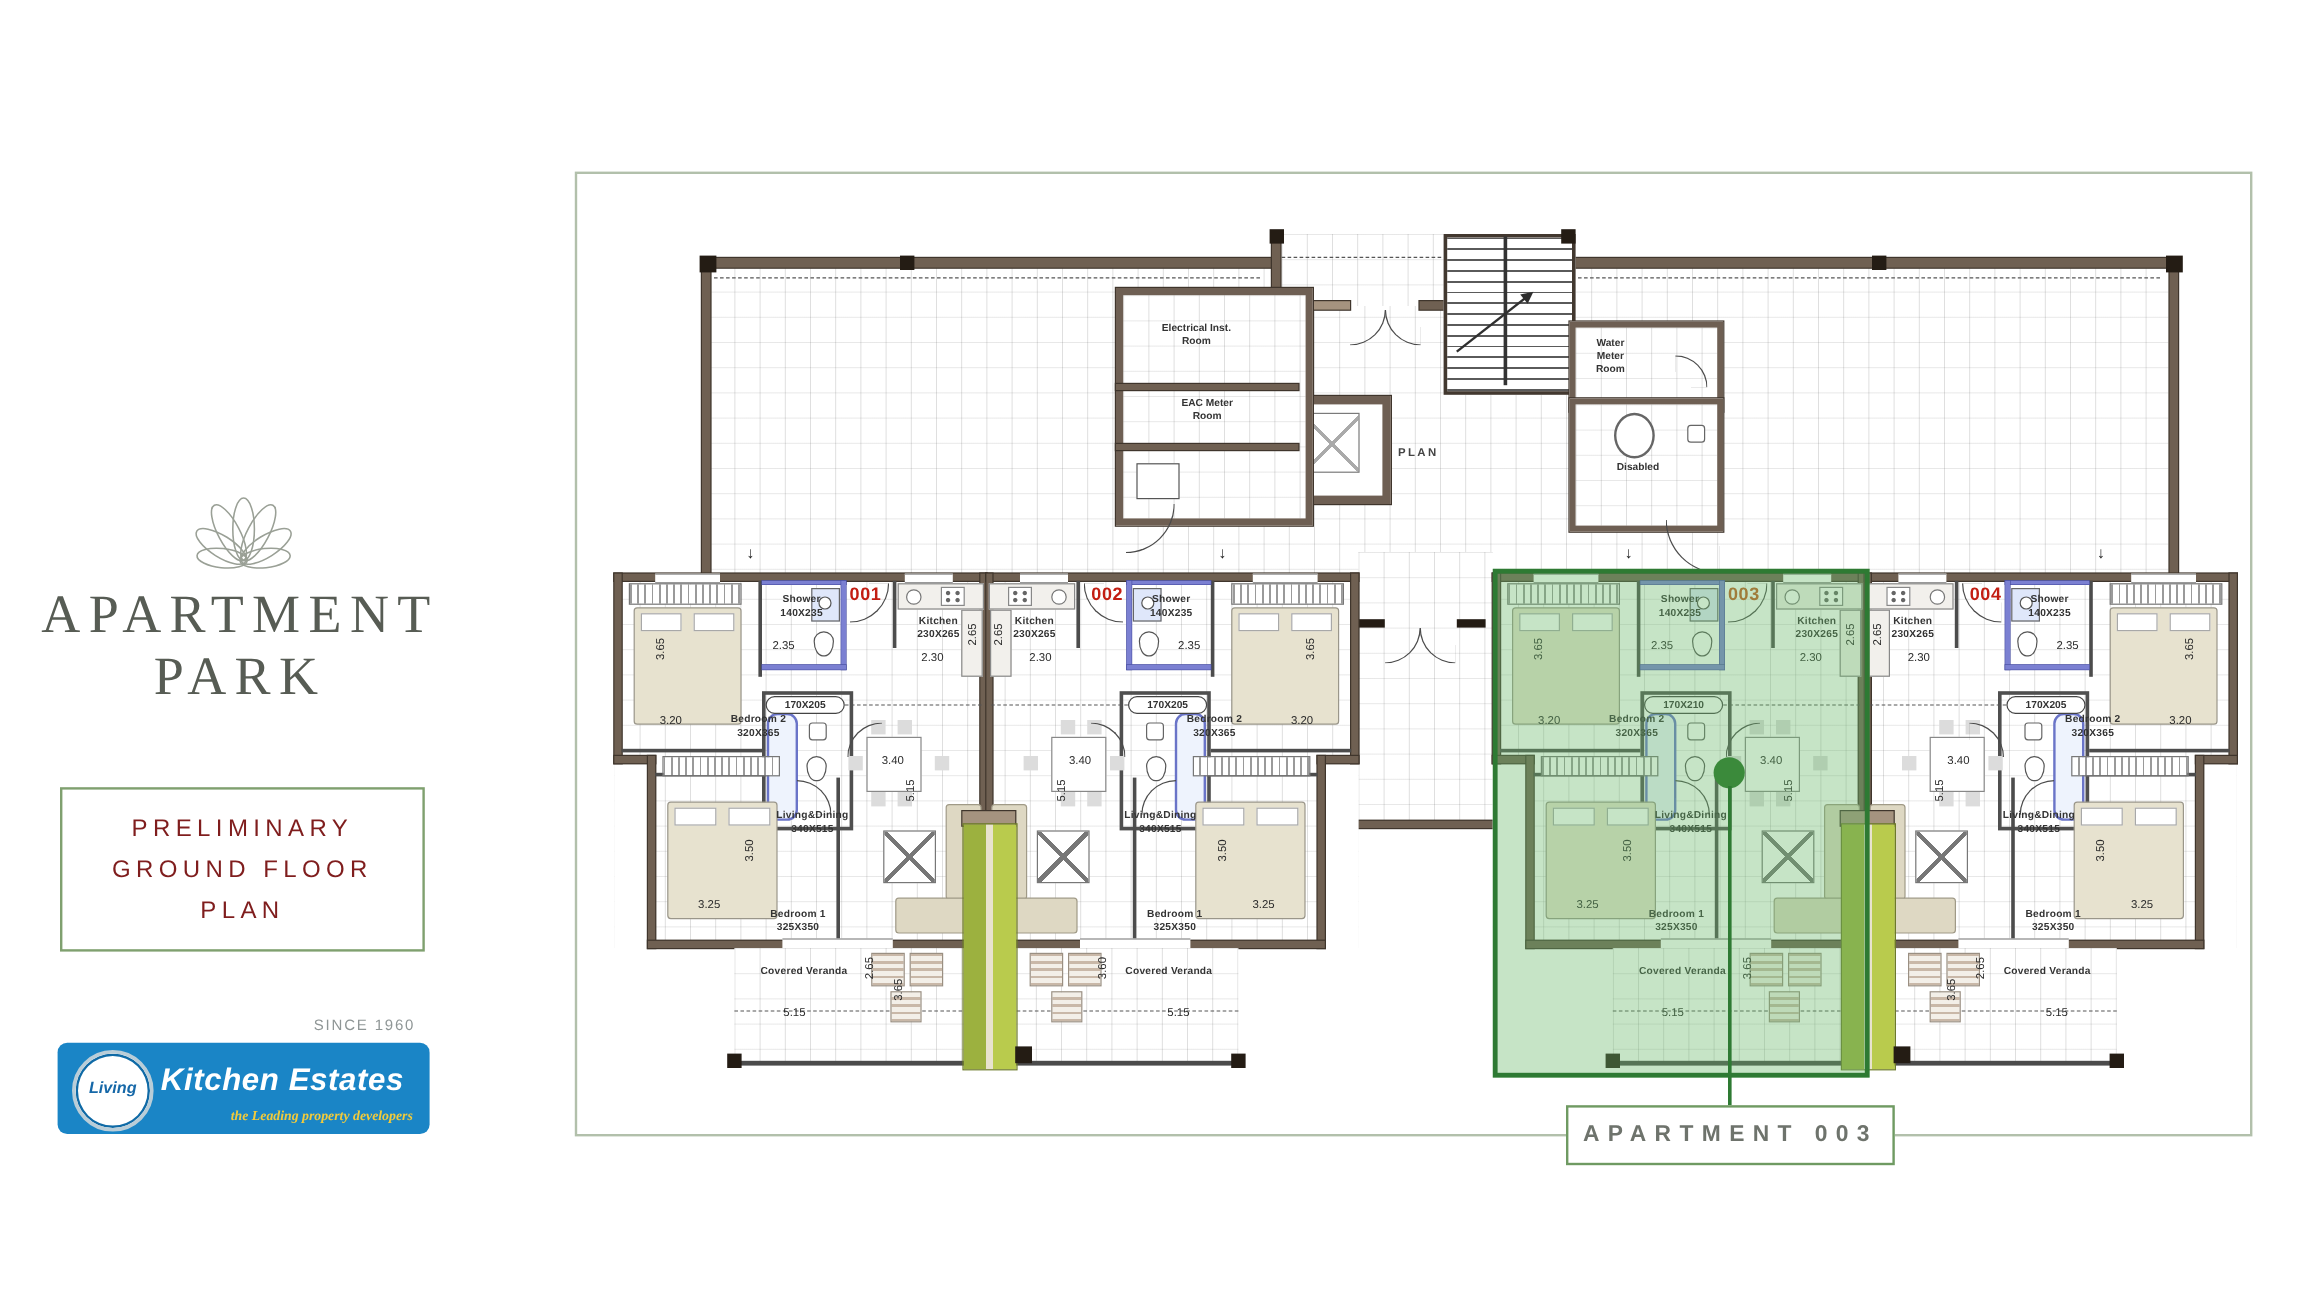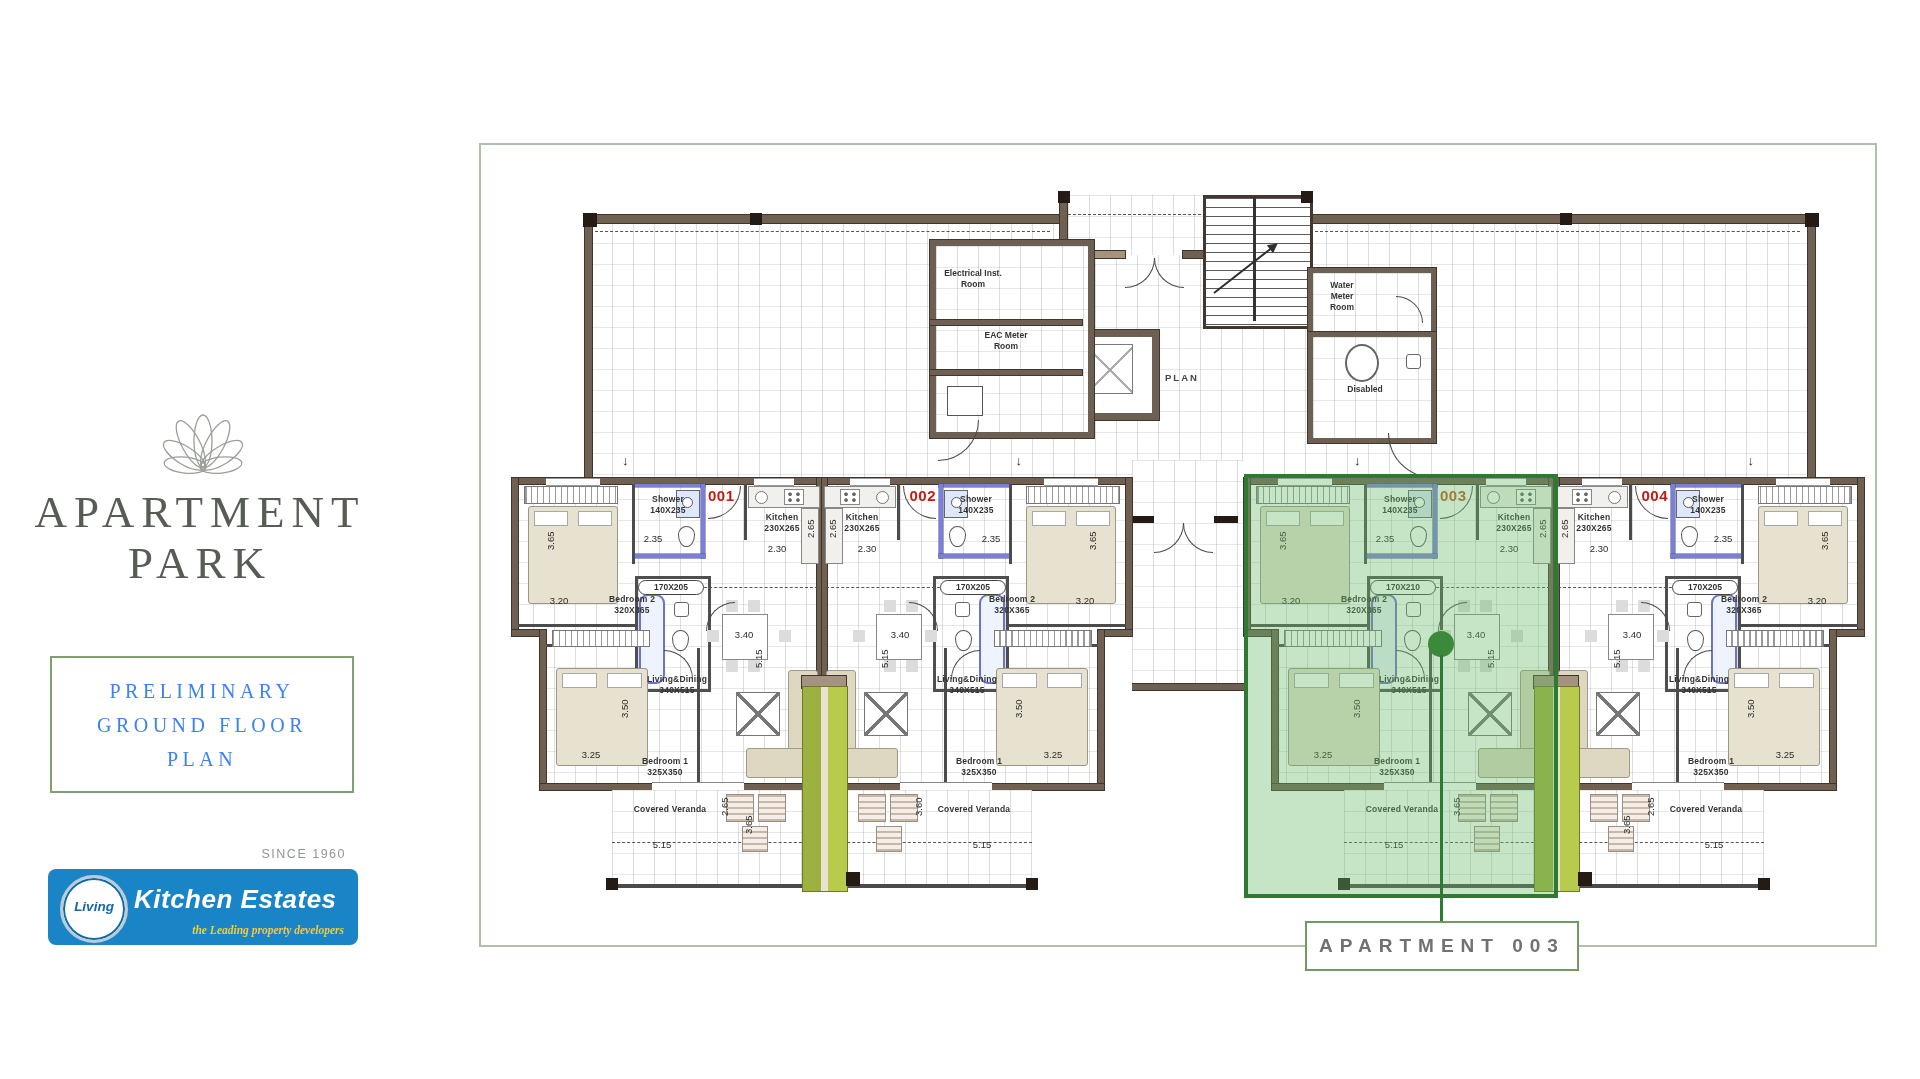--- a/index.html
+++ b/index.html
@@ -5,22 +5,22 @@
   html,body{margin:0;padding:0;background:#fff;}
   .page{position:relative;width:1920px;height:1079px;background:#fff;overflow:hidden;
         font-family:"Liberation Sans",sans-serif;}
   .abs{position:absolute;}
   
   .brand{position:absolute;left:30px;top:487px;width:340px;text-align:center;
          font-family:"Liberation Serif",serif;font-size:45px;line-height:1.14;
          letter-spacing:7px;color:#575c54;white-space:pre-line;}
   .planbox{position:absolute;left:50px;top:656px;width:300px;height:133px;
            border:2px solid #7fa06f;display:flex;align-items:center;justify-content:center;}
-  .planbox .t{font-size:20px;letter-spacing:4.5px;color:#3b82f6;line-height:1.7;
-              text-align:center;white-space:pre-line;font-family:Liberation Serif, serif;}
+  .planbox .t{font-size:20px;letter-spacing:4.5px;color:#7f1d1d;line-height:1.7;
+              text-align:center;white-space:pre-line;}
   .since{position:absolute;left:196px;top:847px;width:150px;text-align:right;
          font-size:12.5px;letter-spacing:1.5px;color:#8f9696;}
   .leplogo{position:absolute;left:48px;top:869px;width:310px;height:76px;
            background:#1a85c6;border-radius:8px;}
   .lepbadge{position:absolute;left:12px;top:6px;width:62px;height:62px;border-radius:50%;
             background:#fff;border:3px solid #b9cdd8;box-shadow:0 0 0 2px #0f6aa6 inset;
             text-align:center;line-height:58px;font-style:italic;font-weight:bold;
             font-size:13.5px;color:#1668a8;}
   .lepname{position:absolute;left:86px;top:15px;font-style:italic;font-weight:bold;
            font-size:26px;color:#fff;letter-spacing:.5px;}
@@ -181,21 +181,21 @@
   <div class="sdiv" style="left:1253px;top:197px;width:3px;height:124px"></div>
   <div class="sarrow" style="left:1214px;top:292px"></div>
 
   <div class="lift" style="left:1073px;top:330px;width:72px;height:76px"></div>
   <div class="liftcar" style="left:1087px;top:344px;width:44px;height:48px"></div>
 
   <div class="ublock grid" style="left:930px;top:240px;width:152px;height:186px"></div>
   <div class="wall" style="left:930px;top:320px;width:152px;height:5px"></div>
   <div class="wall" style="left:930px;top:370px;width:152px;height:5px"></div>
   <div class="smallbox" style="left:947px;top:386px;width:34px;height:28px"></div>
-  <div class="corelbl" style="left:912px;top:268px;width:122px">Electrical Inst.
+  <div class="corelbl" style="left:936px;top:268px;width:122px">Electrical Inst.
 Room</div>
   <div class="corelbl" style="left:945px;top:330px;width:122px">EAC Meter
 Room</div>
   <div class="arc" style="left:938px;top:420px;width:40px;height:40px;border-bottom-right-radius:100%;border-left:none;border-top:none"></div>
 
   <div class="lobbylbl" style="left:1165px;top:372px">PLAN</div>
 
   <div class="wblock grid" style="left:1308px;top:268px;width:118px;height:65px"></div>
   <div class="corelbl" style="left:1316px;top:280px;width:52px">Water
 Meter

